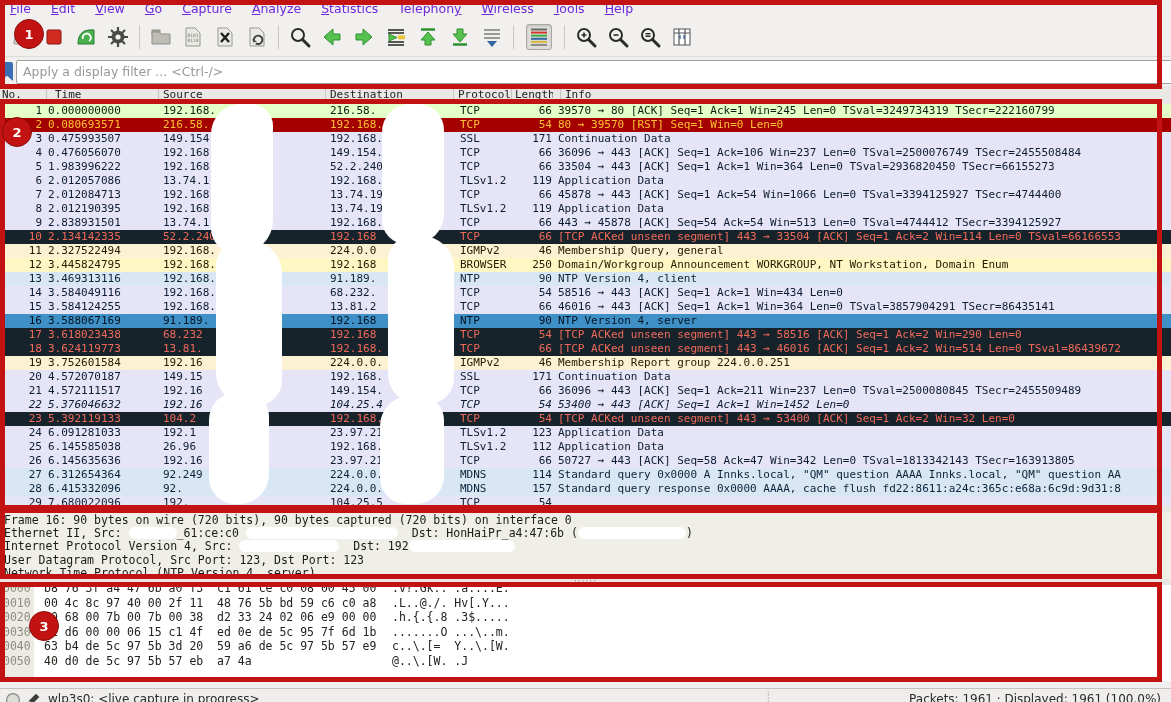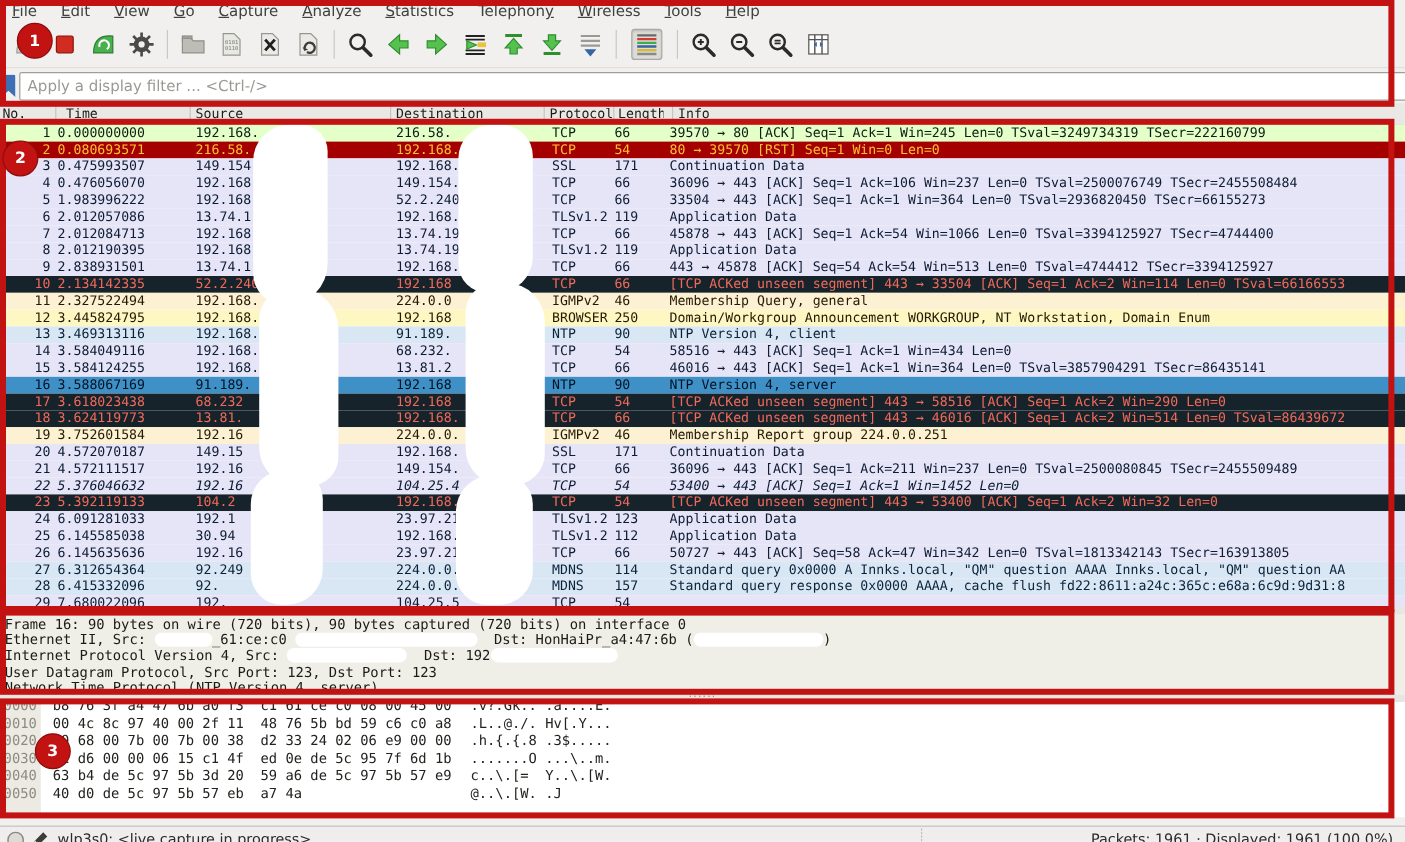--- a/index.html
+++ b/index.html
@@ -1,20 +1,20 @@
 <!DOCTYPE html>
 <html><head>
 <meta charset="utf-8">
 <style>
   html,body{margin:0;padding:0;background:#d8d6d2;}
   #app{position:relative;width:1171px;height:702px;overflow:hidden;background:#f1f0ef;
        font-family:"DejaVu Sans","Liberation Sans",sans-serif;}
   
   #menubar{position:absolute;left:0;top:0;width:100%;height:18px;background:#f1f0ef;
-           font-size:12.5px;color:#404040;white-space:nowrap;line-height:17px;}
+           font-size:12.5px;color:#6d28d9;white-space:nowrap;line-height:17px;}
   .mitem{display:inline-block;padding:0 10px;cursor:default;}
   .mitem u{text-decoration:underline;}
   
   #toolbar{position:absolute;left:0;top:18px;width:100%;height:39px;background:#f1f0ef;
            display:flex;align-items:center;padding-left:6px;box-sizing:border-box;
            border-bottom:1px solid #dcdbd8;}
   .tbtn{width:24px;height:24px;margin:0 4px;flex:0 0 auto;}
   .tbtn.pressed{background:#dddcd8;border:1px solid #a9a8a3;border-radius:3px;margin:0 7px;
                 box-shadow:inset 0 1px 2px rgba(0,0,0,.15);}
   .tsep{width:1px;height:24px;background:#c9c8c4;margin:0 5px;flex:0 0 auto;}
@@ -35,21 +35,21 @@
   
   #plist{position:absolute;left:0;top:104px;width:100%;height:402px;overflow:hidden;
          font-family:"DejaVu Sans Mono","Liberation Mono",monospace;font-size:11px;background:#fff;}
   .prow{position:absolute;left:0;width:100%;height:14px;line-height:14px;white-space:pre;}
   .prow span{position:absolute;top:0;white-space:pre;}
   .c-no{left:0;width:42px;text-align:right;}
   .c-time{left:48px;}
   .c-src{left:163px;}
   .c-dst{left:330px;}
   .c-proto{left:460px;}
-  .c-len{left:512px;width:52px;}
+  .c-len{left:500px;width:52px;text-align:right;}
   .c-info{left:558px;right:0;overflow:hidden;}
   .r-http{background:#e4ffc7;color:#0c1e12;}
   .r-rst{background:#a40000;color:#ffc033;}
   .r-tcp{background:#e6e5f7;color:#0d1b33;}
   .r-bad{background:#17232b;color:#ef6a5a;}
   .r-igmp{background:#fcf1d3;color:#231a00;}
   .r-browser{background:#fdf7c4;color:#231a00;}
   .r-udp{background:#d9e7f5;color:#0a2238;}
   .r-sel{background:#4090c8;color:#001321;}
   
@@ -231,21 +231,21 @@
       <div class="prow r-tcp" style="top: 196px;"><span class="c-no">15</span><span class="c-time">3.584124255</span><span class="c-src">192.168.0</span><span class="c-dst">13.81.2</span><span class="c-proto">TCP</span><span class="c-len">66</span><span class="c-info">46016 → 443 [ACK] Seq=1 Ack=1 Win=364 Len=0 TSval=3857904291 TSecr=86435141</span></div>
       <div class="prow r-sel" style="top: 210px;"><span class="c-no">16</span><span class="c-time">3.588067169</span><span class="c-src">91.189.</span><span class="c-dst">192.168</span><span class="c-proto">NTP</span><span class="c-len">90</span><span class="c-info">NTP Version 4, server</span></div>
       <div class="prow r-bad" style="top: 224px;"><span class="c-no">17</span><span class="c-time">3.618023438</span><span class="c-src">68.232</span><span class="c-dst">192.168</span><span class="c-proto">TCP</span><span class="c-len">54</span><span class="c-info">[TCP ACKed unseen segment] 443 → 58516 [ACK] Seq=1 Ack=2 Win=290 Len=0</span></div>
       <div class="prow r-bad" style="top: 238px;"><span class="c-no">18</span><span class="c-time">3.624119773</span><span class="c-src">13.81.</span><span class="c-dst">192.168.</span><span class="c-proto">TCP</span><span class="c-len">66</span><span class="c-info">[TCP ACKed unseen segment] 443 → 46016 [ACK] Seq=1 Ack=2 Win=514 Len=0 TSval=86439672</span></div>
       <div class="prow r-igmp" style="top: 252px;"><span class="c-no">19</span><span class="c-time">3.752601584</span><span class="c-src">192.16</span><span class="c-dst">224.0.0.</span><span class="c-proto">IGMPv2</span><span class="c-len">46</span><span class="c-info">Membership Report group 224.0.0.251</span></div>
       <div class="prow r-tcp" style="top: 266px;"><span class="c-no">20</span><span class="c-time">4.572070187</span><span class="c-src">149.15</span><span class="c-dst">192.168.</span><span class="c-proto">SSL</span><span class="c-len">171</span><span class="c-info">Continuation Data</span></div>
       <div class="prow r-tcp" style="top: 280px;"><span class="c-no">21</span><span class="c-time">4.572111517</span><span class="c-src">192.16</span><span class="c-dst">149.154.</span><span class="c-proto">TCP</span><span class="c-len">66</span><span class="c-info">36096 → 443 [ACK] Seq=1 Ack=211 Win=237 Len=0 TSval=2500080845 TSecr=2455509489</span></div>
       <div class="prow r-tcp" style="top: 294px; font-style: italic;"><span class="c-no">22</span><span class="c-time">5.376046632</span><span class="c-src">192.16</span><span class="c-dst">104.25.4</span><span class="c-proto">TCP</span><span class="c-len">54</span><span class="c-info">53400 → 443 [ACK] Seq=1 Ack=1 Win=1452 Len=0</span></div>
       <div class="prow r-bad" style="top: 308px;"><span class="c-no">23</span><span class="c-time">5.392119133</span><span class="c-src">104.2</span><span class="c-dst">192.168.</span><span class="c-proto">TCP</span><span class="c-len">54</span><span class="c-info">[TCP ACKed unseen segment] 443 → 53400 [ACK] Seq=1 Ack=2 Win=32 Len=0</span></div>
       <div class="prow r-tcp" style="top: 322px;"><span class="c-no">24</span><span class="c-time">6.091281033</span><span class="c-src">192.1</span><span class="c-dst">23.97.21</span><span class="c-proto">TLSv1.2</span><span class="c-len">123</span><span class="c-info">Application Data</span></div>
-      <div class="prow r-tcp" style="top: 336px;"><span class="c-no">25</span><span class="c-time">6.145585038</span><span class="c-src">30.94</span><span class="c-dst">192.168.</span><span class="c-proto">TLSv1.2</span><span class="c-len">112</span><span class="c-info">Application Data</span></div>
+      <div class="prow r-tcp" style="top: 336px;"><span class="c-no">25</span><span class="c-time">6.145585038</span><span class="c-src">26.96</span><span class="c-dst">192.168.</span><span class="c-proto">TLSv1.2</span><span class="c-len">112</span><span class="c-info">Application Data</span></div>
       <div class="prow r-tcp" style="top: 350px;"><span class="c-no">26</span><span class="c-time">6.145635636</span><span class="c-src">192.16</span><span class="c-dst">23.97.21</span><span class="c-proto">TCP</span><span class="c-len">66</span><span class="c-info">50727 → 443 [ACK] Seq=58 Ack=47 Win=342 Len=0 TSval=1813342143 TSecr=163913805</span></div>
       <div class="prow r-udp" style="top: 364px;"><span class="c-no">27</span><span class="c-time">6.312654364</span><span class="c-src">92.249</span><span class="c-dst">224.0.0.</span><span class="c-proto">MDNS</span><span class="c-len">114</span><span class="c-info">Standard query 0x0000 A Innks.local, "QM" question AAAA Innks.local, "QM" question AA</span></div>
       <div class="prow r-udp" style="top: 378px;"><span class="c-no">28</span><span class="c-time">6.415332096</span><span class="c-src">92.</span><span class="c-dst">224.0.0.</span><span class="c-proto">MDNS</span><span class="c-len">157</span><span class="c-info">Standard query response 0x0000 AAAA, cache flush fd22:8611:a24c:365c:e68a:6c9d:9d31:8</span></div>
       <div class="prow r-tcp" style="top: 392px;"><span class="c-no">29</span><span class="c-time">7.680022096</span><span class="c-src">192.</span><span class="c-dst">104.25.5</span><span class="c-proto">TCP</span><span class="c-len">54</span></div>
     </div>
 
   <div class="blob" style="left:211px;top:104px;width:62px;height:150px;border-radius:30px 22px 34px 26px;"></div>
   <div class="blob" style="left:216px;top:240px;width:66px;height:165px;border-radius:26px 34px 24px 32px;"></div>
   <div class="blob" style="left:209px;top:392px;width:60px;height:112px;border-radius:28px 24px 30px 26px;"></div>
   <div class="blob" style="left:382px;top:104px;width:62px;height:140px;border-radius:28px 26px 30px 24px;"></div>

